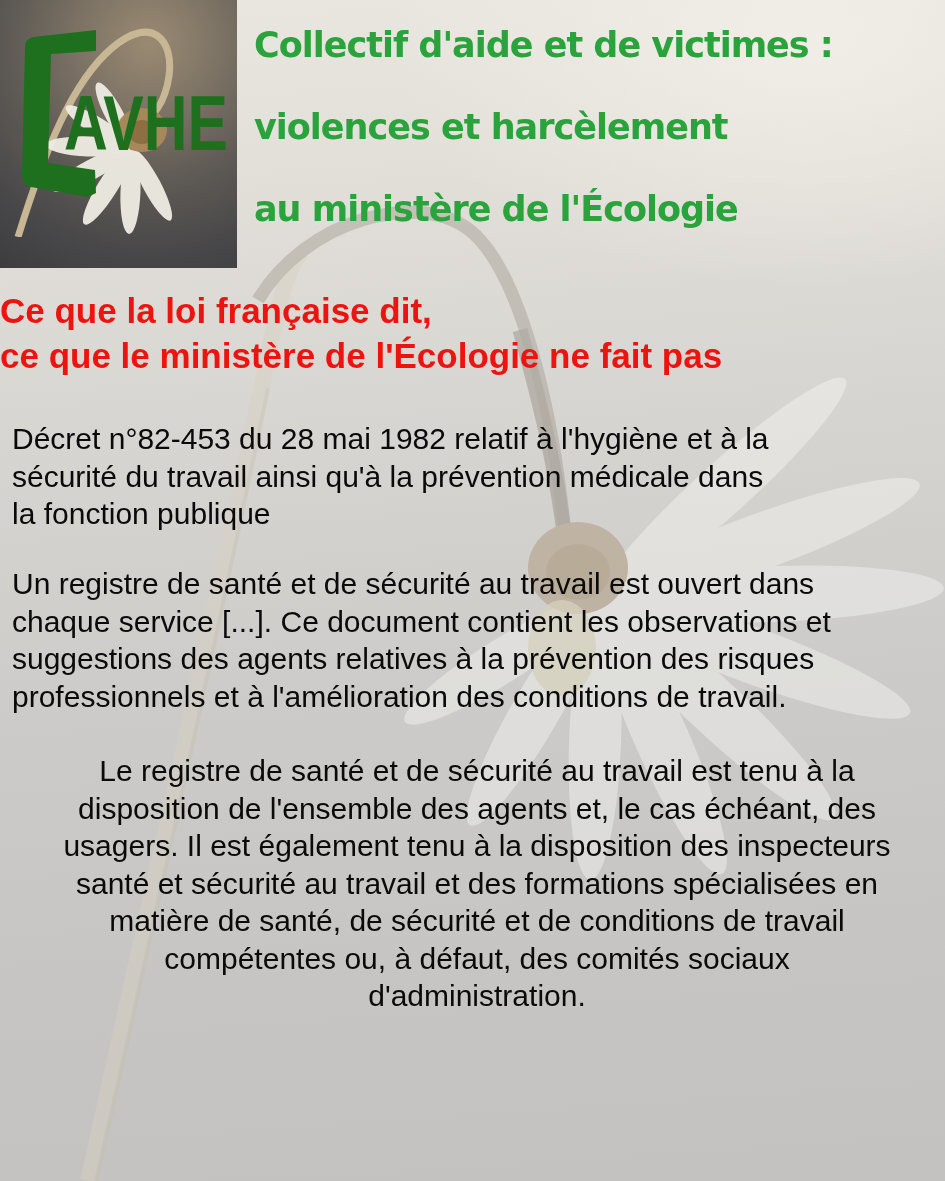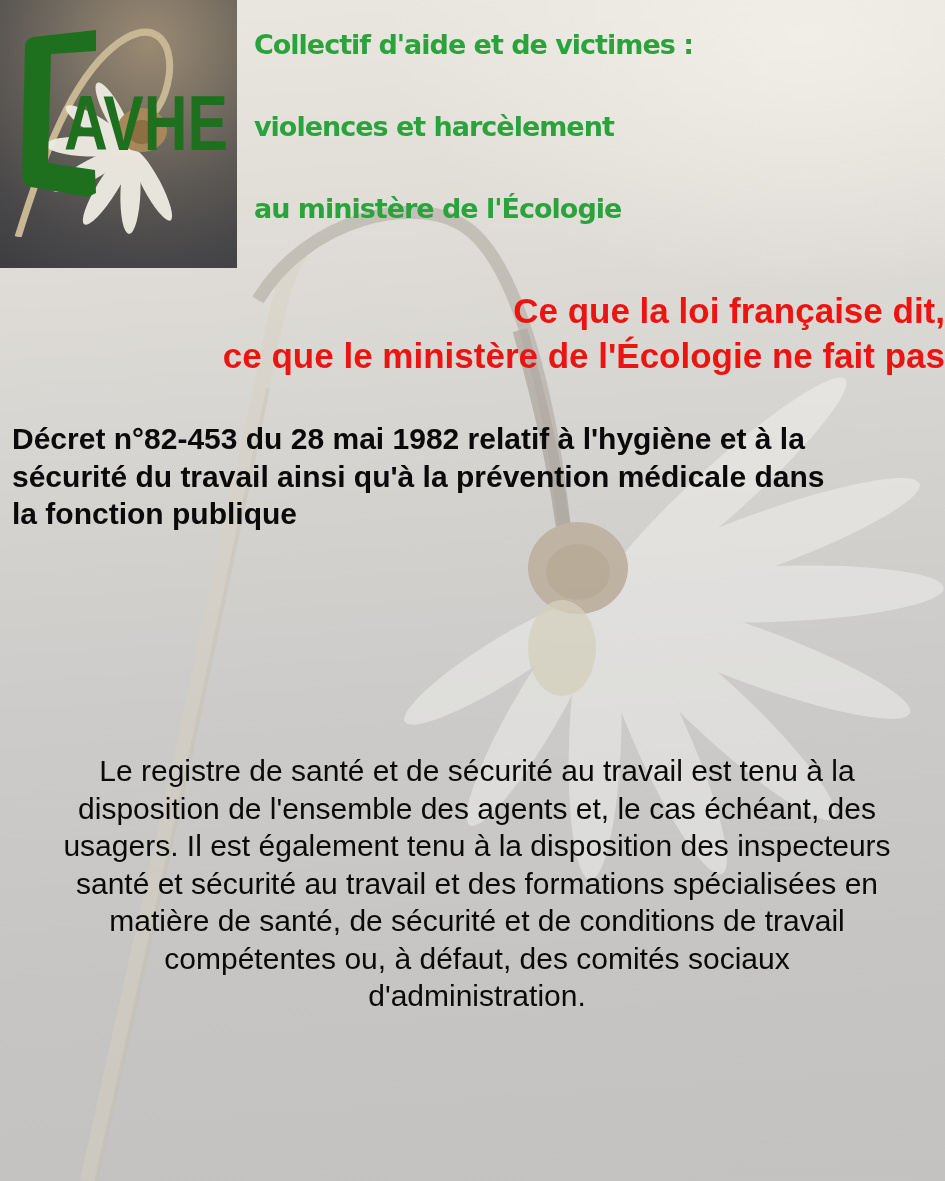--- a/index.html
+++ b/index.html
@@ -29,47 +29,47 @@
       radial-gradient(circle at 63% 16%, #9a8a72 0%, #7d7365 26%, #5e5a55 52%, #474648 80%, #3d3d40 100%);
     overflow: hidden;
   }
   .logo svg { position: absolute; left: 0; top: 0; }
   .site-title {
     position: absolute;
     left: 254px; top: 4px;
     width: 690px;
     white-space: pre;
     font-family: "DejaVu Sans", cursive;
-    font-size: 27px;
+    font-size: 35px;
     font-weight: bold;
     letter-spacing: -1px;
     line-height: 82px;
     color: #2aa33c;
   }
   .headline {
     position: absolute;
     left: 0; top: 288px;
     width: 945px;
-    text-align: right;
+    text-align: left;
     white-space: pre;
     font-size: 35px;
     font-weight: bold;
     line-height: 45px;
     color: #ec1410;
   }
   .para {
     position: absolute;
     left: 12px;
     width: 930px;
     white-space: pre;
     font-size: 30px;
     line-height: 37.5px;
     color: #0a0a0a;
   }
-  .para-bold { top: 420px; font-weight: bold; }
+  .para-bold { top: 420px; font-weight: normal; }
   .para-2 { top: 565px; }
   .para-3 { top: 752px; text-align: center; }
 </style>
 </head>
 <body>
 
 <div class="page">
 
   <svg class="bg-photo" viewBox="0 0 945 1181" aria-hidden="true">
 
@@ -123,20 +123,24 @@
 violences et harcèlement
 au ministère de l'Écologie</h1>
 
   <h2 class="headline">Ce que la loi française dit,
 ce que le ministère de l'Écologie ne fait pas</h2>
 
   <p class="para para-bold">Décret n°82-453 du 28 mai 1982 relatif à l'hygiène et à la
 sécurité du travail ainsi qu'à la prévention médicale dans
 la fonction publique</p>
 
+  <p class="para para-2">Un registre de santé et de sécurité au travail est ouvert dans
+chaque service [...]. Ce document contient les observations et
+suggestions des agents relatives à la prévention des risques
+professionnels et à l'amélioration des conditions de travail.</p>
 
   <p class="para para-3">Le registre de santé et de sécurité au travail est tenu à la
 disposition de l'ensemble des agents et, le cas échéant, des
 usagers. Il est également tenu à la disposition des inspecteurs
 santé et sécurité au travail et des formations spécialisées en
 matière de santé, de sécurité et de conditions de travail
 compétentes ou, à défaut, des comités sociaux
 d'administration.</p>
 
 </div>

